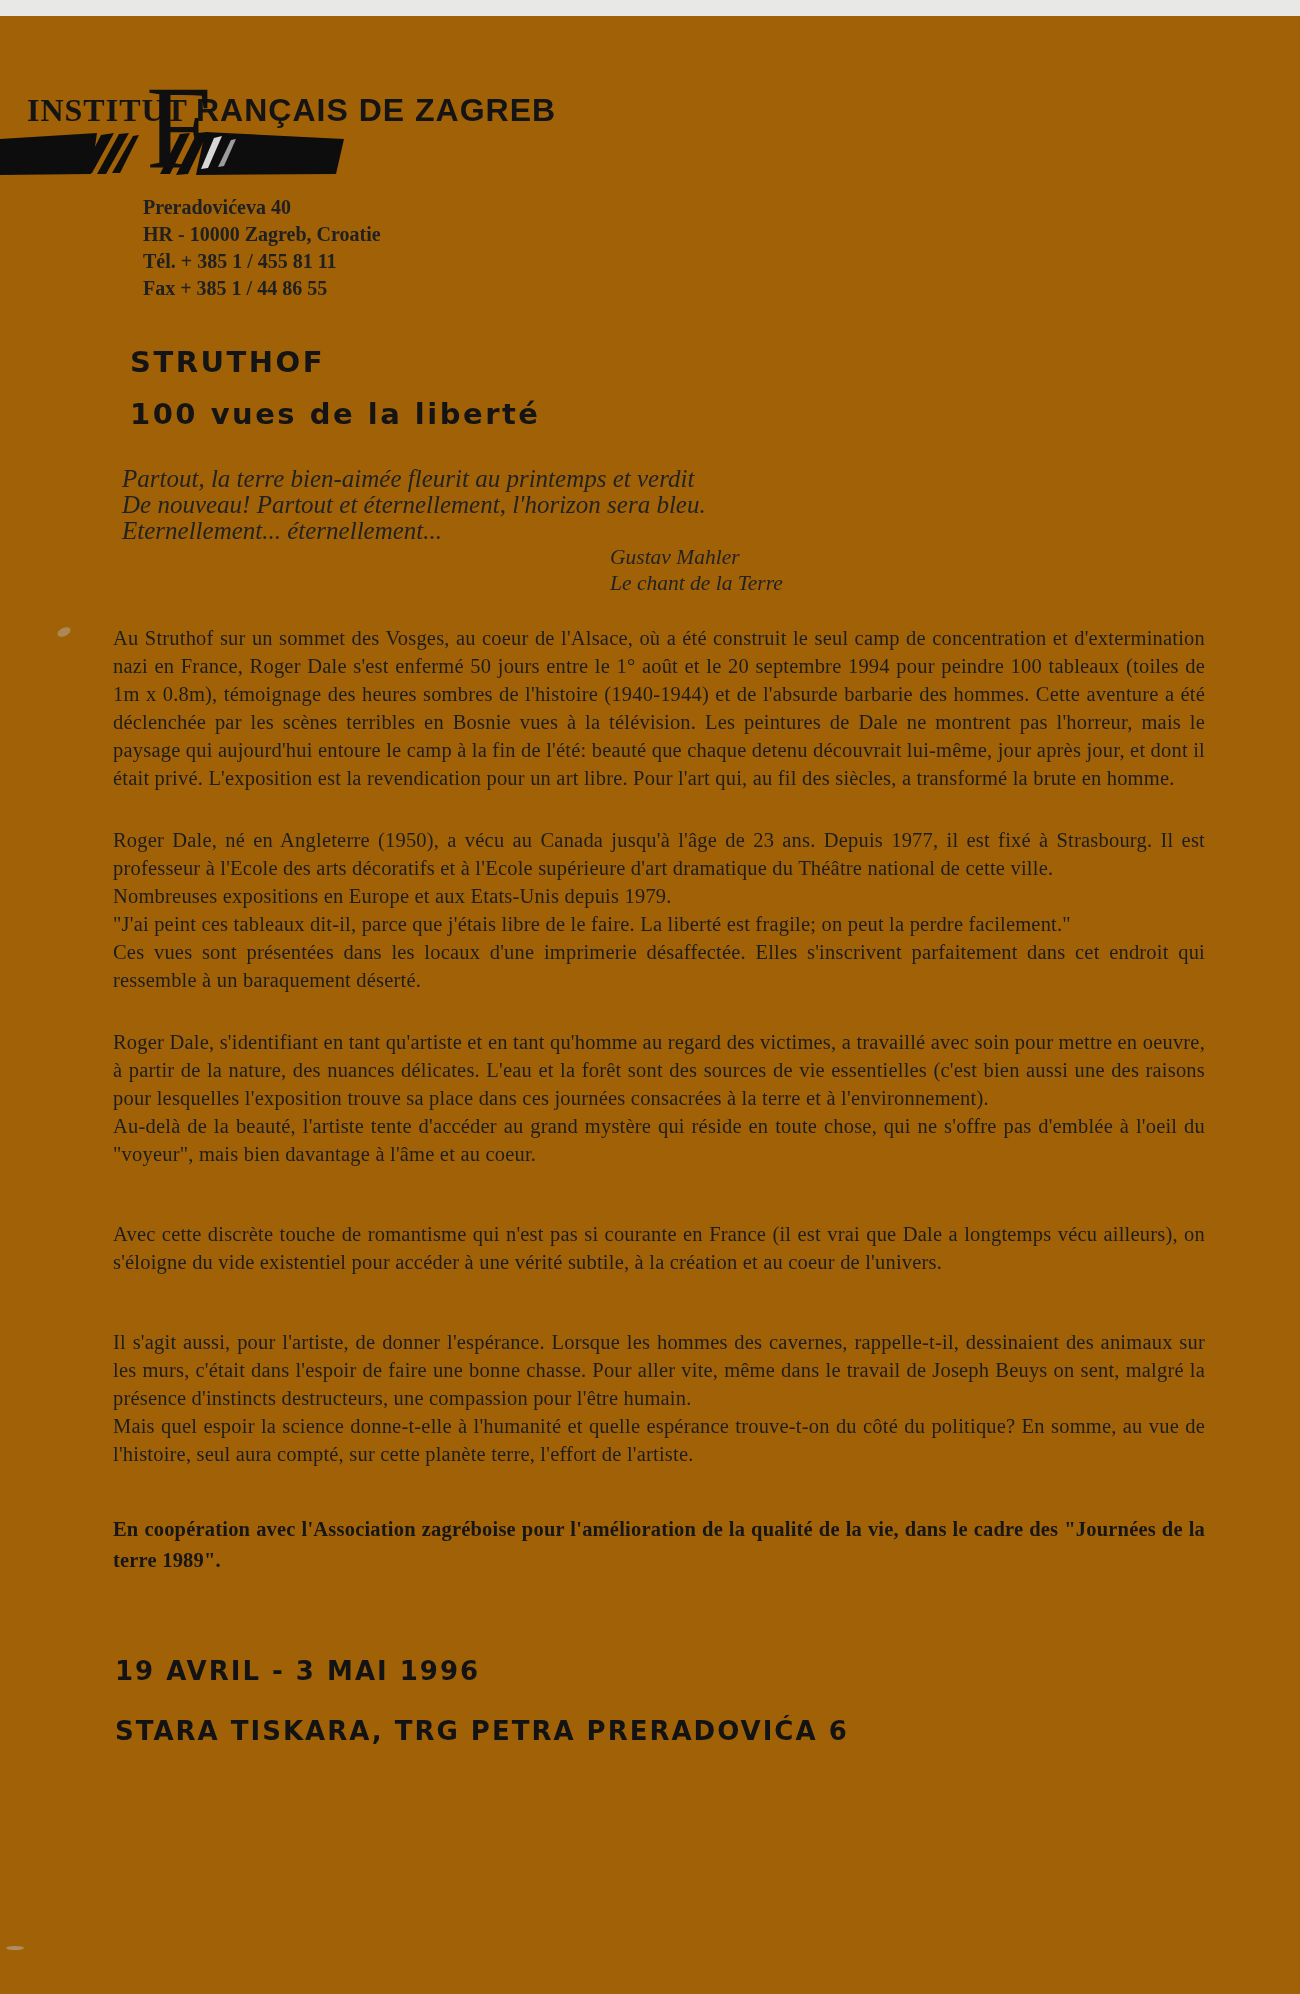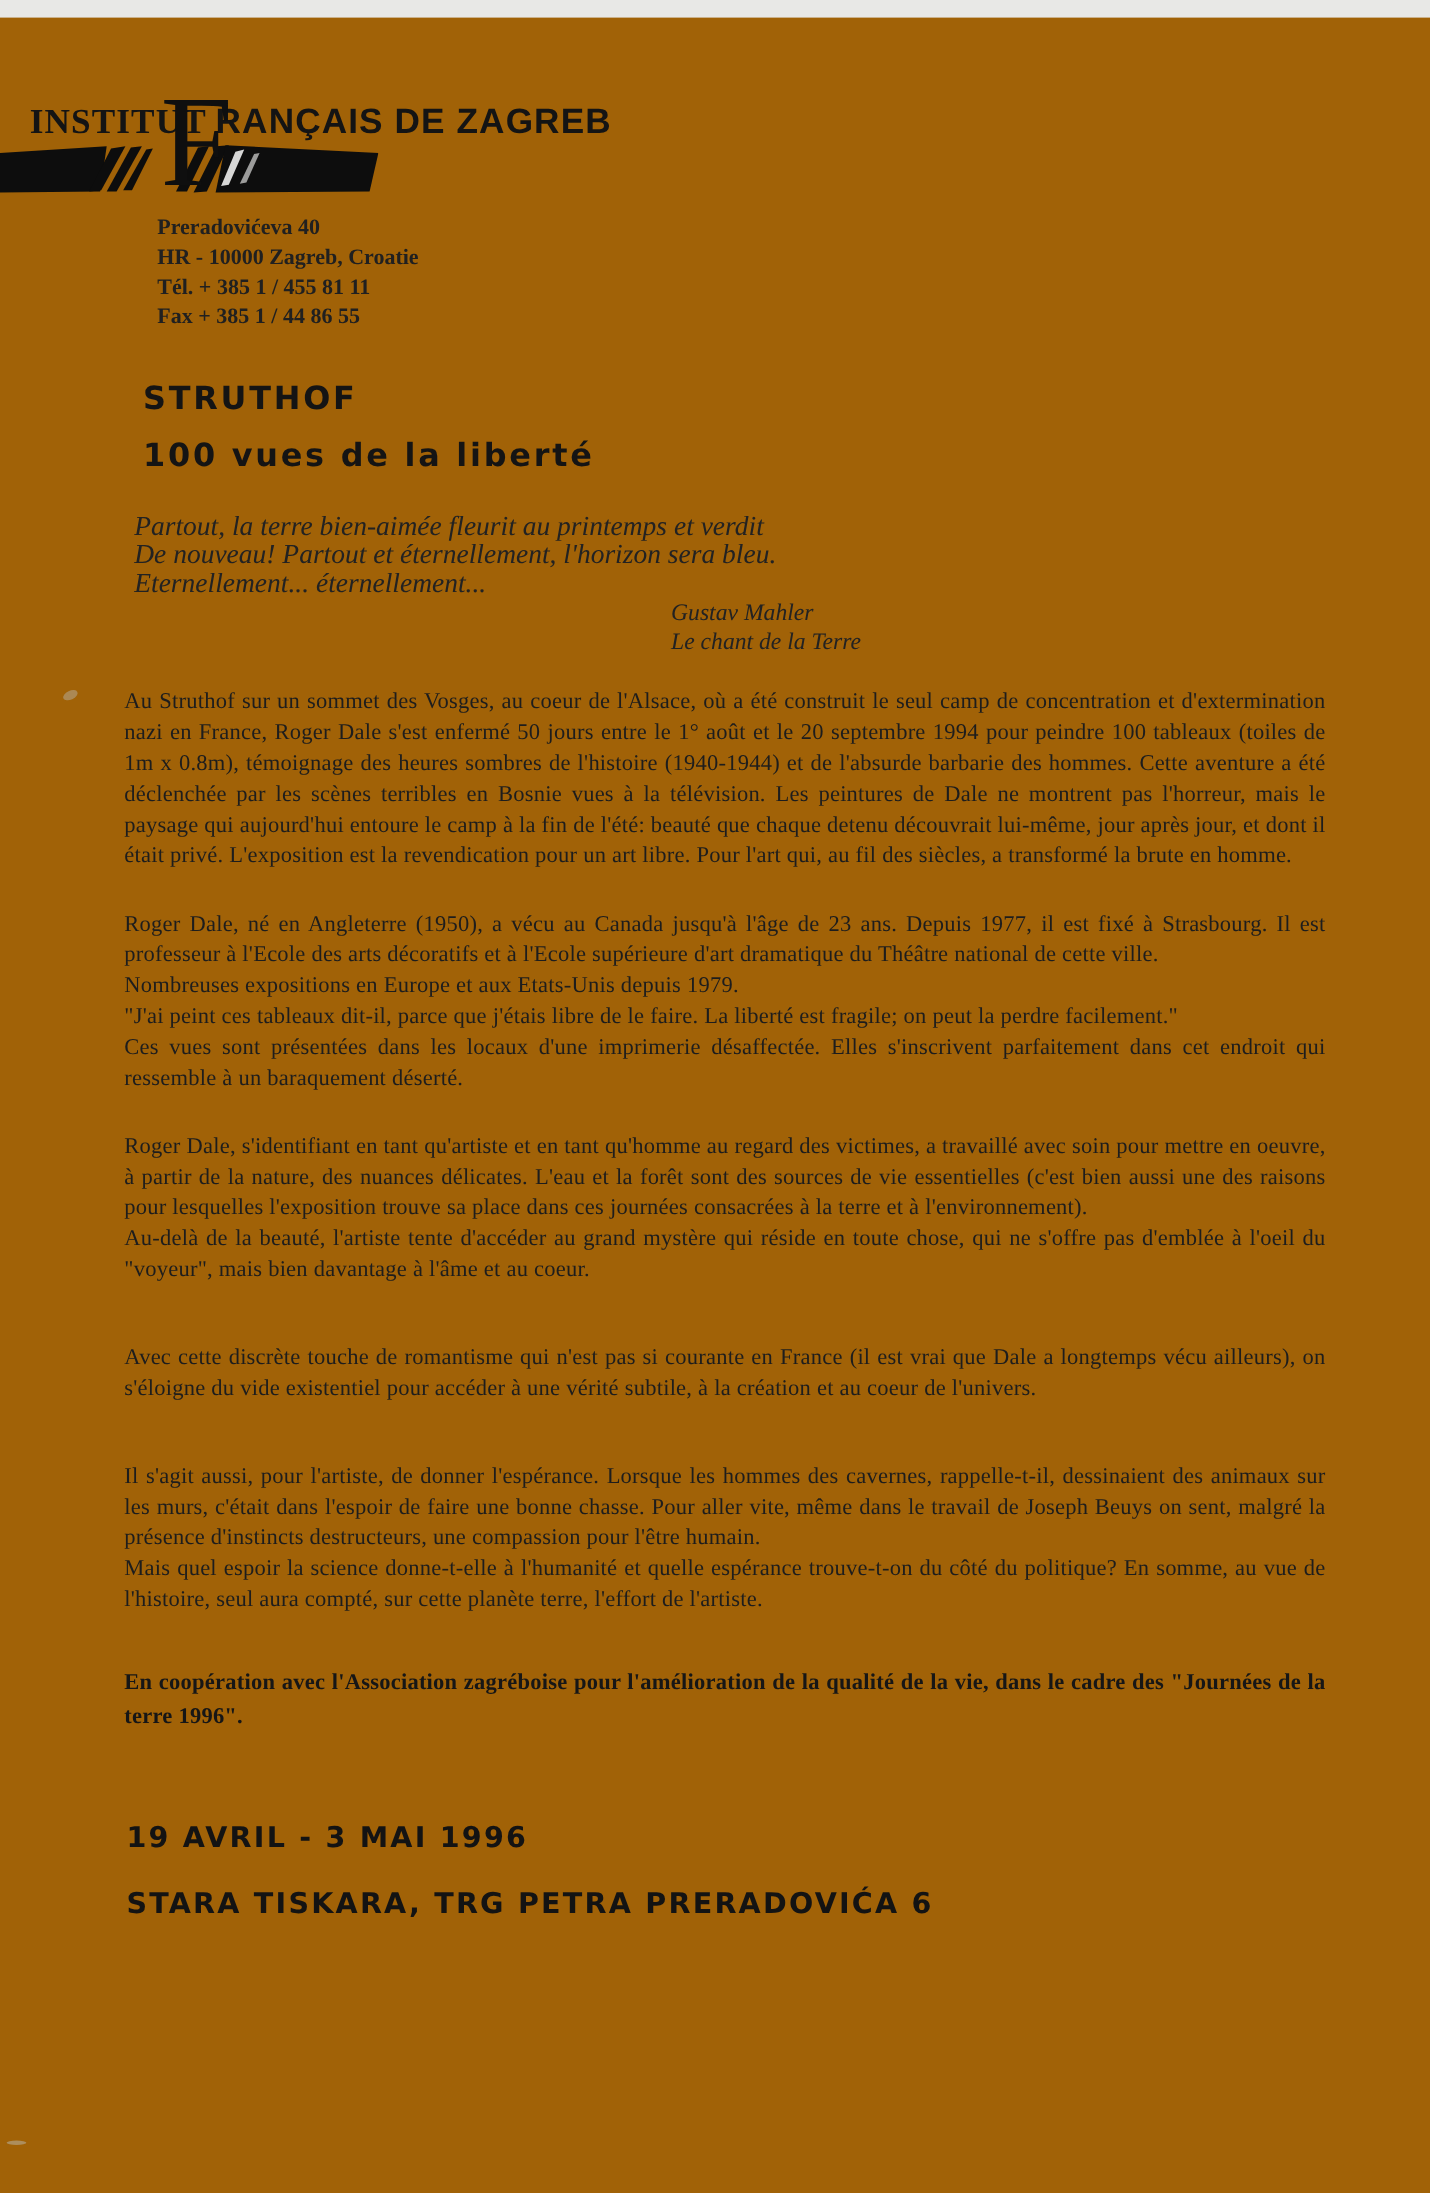--- a/index.html
+++ b/index.html
@@ -122,21 +122,21 @@
     <p>Nombreuses expositions en Europe et aux Etats-Unis depuis 1979.</p>
     <p>"J'ai peint ces tableaux dit-il, parce que j'étais libre de le faire. La liberté est fragile; on peut la perdre facilement."</p>
     <p class="para-gap">Ces vues sont présentées dans les locaux d'une imprimerie désaffectée. Elles s'inscrivent parfaitement dans cet endroit qui ressemble à un baraquement déserté.</p>
     <p>Roger Dale, s'identifiant en tant qu'artiste et en tant qu'homme au regard des victimes, a travaillé avec soin pour mettre en oeuvre, à partir de la nature, des nuances délicates. L'eau et la forêt sont des sources de vie essentielles (c'est bien aussi une des raisons pour lesquelles l'exposition trouve sa place dans ces journées consacrées à la terre et à l'environnement).</p>
     <p class="para-gap-lg">Au-delà de la beauté, l'artiste tente d'accéder au grand mystère qui réside en toute chose, qui ne s'offre pas d'emblée à l'oeil du "voyeur", mais bien davantage à l'âme et au coeur.</p>
     <p class="para-gap-lg">Avec cette discrète touche de romantisme qui n'est pas si courante en France (il est vrai que Dale a longtemps vécu ailleurs), on s'éloigne du vide existentiel pour accéder à une vérité subtile, à la création et au coeur de l'univers.</p>
     <p>Il s'agit aussi, pour l'artiste, de donner l'espérance. Lorsque les hommes des cavernes, rappelle-t-il, dessinaient des animaux sur les murs, c'était dans l'espoir de faire une bonne chasse. Pour aller vite, même dans le travail de Joseph Beuys on sent, malgré la présence d'instincts destructeurs, une compassion pour l'être humain.</p>
     <p>Mais quel espoir la science donne-t-elle à l'humanité et quelle espérance trouve-t-on du côté du politique? En somme, au vue de l'histoire, seul aura compté, sur cette planète terre, l'effort de l'artiste.</p>
   </div>
 
-  <div class="cooperation">En coopération avec l'Association zagréboise pour l'amélioration de la qualité de la vie, dans le cadre des "Journées de la terre 1996".</div>
+  <div class="cooperation">En coopération avec l'Association zagréboise pour l'amélioration de la qualité de la vie, dans le cadre des "Journées de la terre 1989".</div>
 
   <div class="footer">
     <div class="footer-line">19 AVRIL - 3 MAI 1996</div>
     <div class="footer-line">STARA TISKARA, TRG PETRA PRERADOVIĆA 6</div>
   </div>
 
   <div class="artifact artifact-1"></div>
   <div class="artifact artifact-2"></div>
 
 </div>

